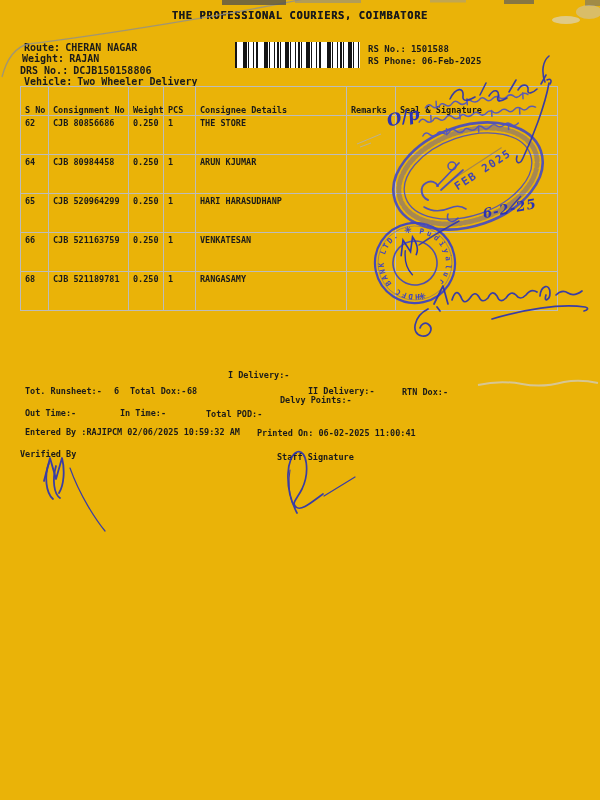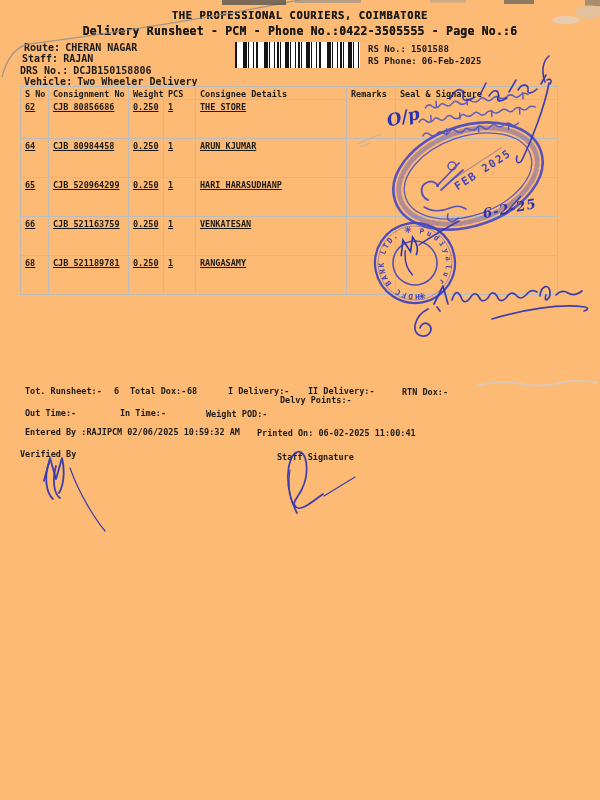--- a/index.html
+++ b/index.html
@@ -1,54 +1,53 @@
 <!DOCTYPE html>
 <html><head>
 <meta charset="utf-8">
 <style>
   html,body{margin:0;padding:0;background:#e8e8e8;}
-  .page{position:relative;width:600px;height:800px;background:#fdba74;overflow:hidden;
+  .page{position:relative;width:600px;height:800px;background:#eab308;overflow:hidden;
         font-family:"DejaVu Sans Mono",monospace;font-weight:bold;color:#1a1a1a;}
   .t{position:absolute;white-space:pre;}
   .title{left:0;right:0;top:9px;text-align:center;font-size:10.5px;letter-spacing:.6px;text-shadow:0 0 .4px #222;}
   .subtitle{left:0;right:0;top:24px;text-align:center;font-size:11.5px;letter-spacing:.2px;text-shadow:0 0 .4px #222;}
   .meta{font-size:10px;}
   .m1{left:24px;top:42px}.m2{left:22px;top:53px}.m3{left:20px;top:64.5px}.m4{left:24px;top:76px}
   .rs1{left:368px;top:44px;font-size:9px}.rs2{left:368px;top:56px;font-size:9px}
   .lblgap{margin-left:5px}
   .barcode{position:absolute;left:235px;top:42px;width:125px;height:26px;
     background:repeating-linear-gradient(90deg,
       #141414 0px,#141414 2px,#fff 2px,#fff 3.5px,
       #141414 3.5px,#141414 4.5px,#fff 4.5px,#fff 8px,
       #141414 8px,#141414 12px,#fff 12px,#fff 13px,
       #141414 13px,#141414 14.5px,#fff 14.5px,#fff 18px,
       #141414 18px,#141414 19px,#fff 19px,#fff 21px);}
   table.grid{position:absolute;left:20px;top:86px;width:537px;border-collapse:collapse;table-layout:fixed;}
   .grid th,.grid td{border:1px solid #bcbcbc;font-size:8.5px;font-weight:bold;color:#1a1a1a;
       text-align:left;vertical-align:top;padding:2px 0 0 4px;overflow:hidden;}
   .grid thead tr{height:11px;}
-  .grid tbody tr{height:39px;text-decoration:underline;}
-  .grid th{padding-top:2px;}
+  .grid tbody tr{height:39px;}
+  .grid th{padding-top:18px;}
   .th-seal{text-align:center;padding-left:0;}
   .cell-pcs{padding-left:9px;}
   .cell-consignee{padding-left:8px;}
   .sum{font-size:8.5px;}
   .foot{font-size:8.5px;text-align:right;}
   .ink{position:absolute;left:0;top:0;pointer-events:none;}
 </style>
 </head>
 <body>
 
 <div class="page">
 
   <div class="t title">THE PROFESSIONAL COURIERS, COIMBATORE</div>
-  <div class="t subtitle">Delivery Runsheet - PCM - Phone No.:0422-3505555 - Page No.:6</div>
 
   <div class="t meta m1"><span>Route:</span><span class="lblgap">CHERAN NAGAR</span></div>
-  <div class="t meta m2"><span>Staff:</span><span class="lblgap">RAJAN</span></div>
+  <div class="t meta m2"><span>Weight:</span><span class="lblgap">RAJAN</span></div>
   <div class="t meta m3"><span>DRS No.:</span><span class="lblgap">DCJB150158806</span></div>
   <div class="t meta m4"><span>Vehicle:</span><span class="lblgap">Two Wheeler Delivery</span></div>
 
   <div class="barcode"></div>
 
   <div class="t rs1"><span>RS No.:</span><span class="lblgap">1501588</span></div>
   <div class="t rs2"><span>RS Phone:</span><span class="lblgap">06-Feb-2025</span></div>
 
   <table class="grid">
     <colgroup>
@@ -117,27 +116,27 @@
         <td></td>
         <td></td>
       </tr>
     </tbody>
   </table>
 
   <span class="t sum" style="left:25px;top:386px">Tot. Runsheet:-</span>
   <span class="t sum" style="left:114px;top:386px">6</span>
   <span class="t sum" style="left:130px;top:386px">Total Dox:-</span>
   <span class="t sum" style="left:187px;top:386px">68</span>
-  <span class="t sum" style="left:228px;top:386px">I Delivery:-</span>
+  <span class="t sum" style="left:228px;top:370px">I Delivery:-</span>
   <span class="t sum" style="left:308px;top:386px">II Delivery:-</span>
   <span class="t sum" style="left:402px;top:387px">RTN Dox:-</span>
 
   <span class="t sum" style="left:25px;top:408px">Out Time:-</span>
   <span class="t sum" style="left:120px;top:408px">In Time:-</span>
-  <span class="t sum" style="left:206px;top:409px">Weight POD:-</span>
+  <span class="t sum" style="left:206px;top:409px">Total POD:-</span>
   <span class="t sum" style="left:280px;top:395px">Delvy Points:-</span>
 
   <span class="t foot" style="left:25px;top:427px">Entered By :RAJIPCM 02/06/2025 10:59:32 AM</span>
   <span class="t foot" style="left:257px;top:428px">Printed On: 06-02-2025 11:00:41</span>
 
   <span class="t foot" style="left:20px;top:449px">Verified By</span>
   <span class="t foot" style="left:277px;top:452px">Staff Signature</span>
 
   <svg class="ink" width="600" height="800" viewBox="0 0 600 800">
 

